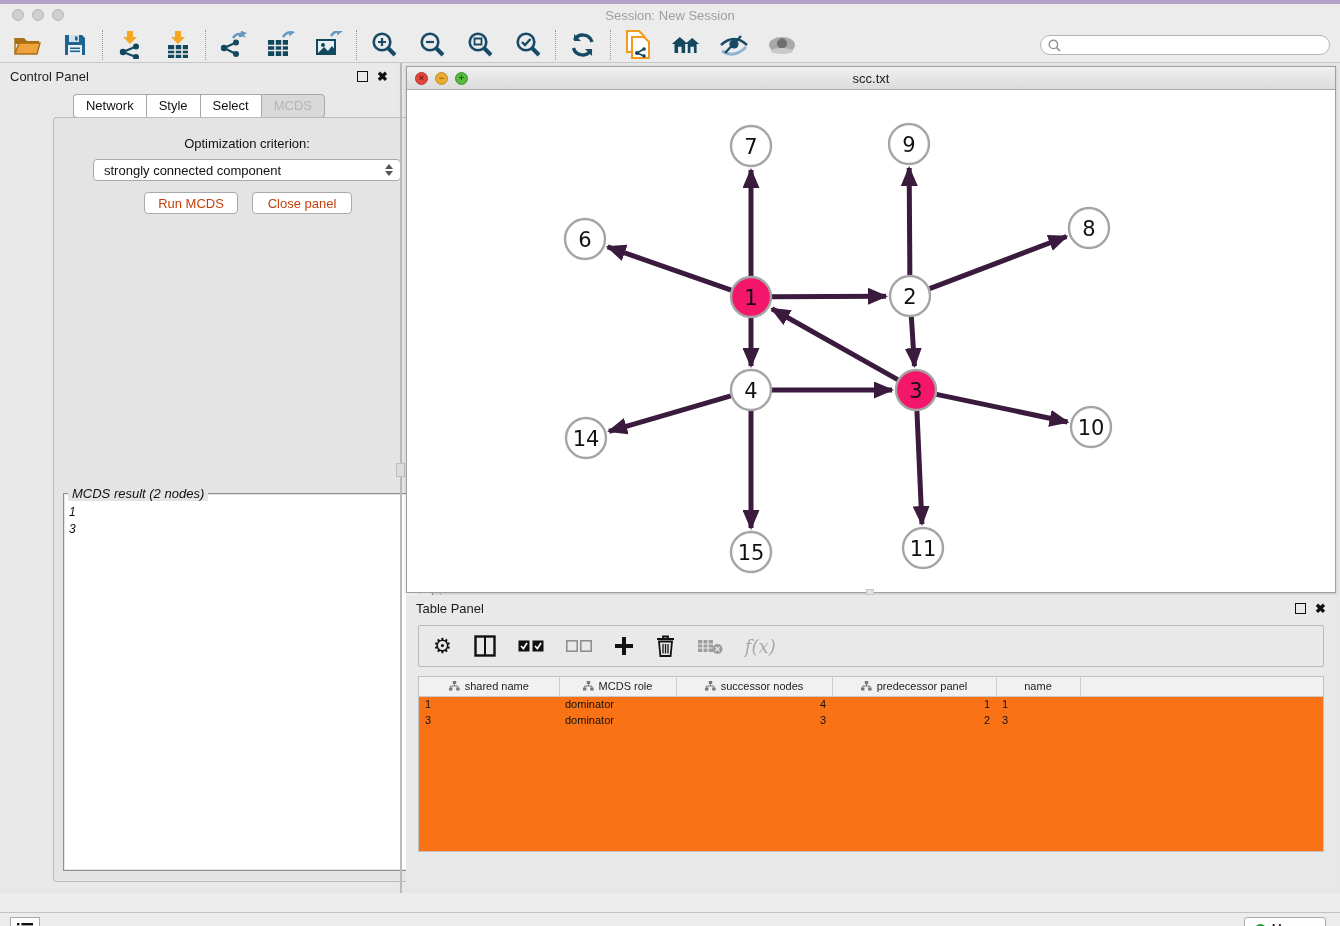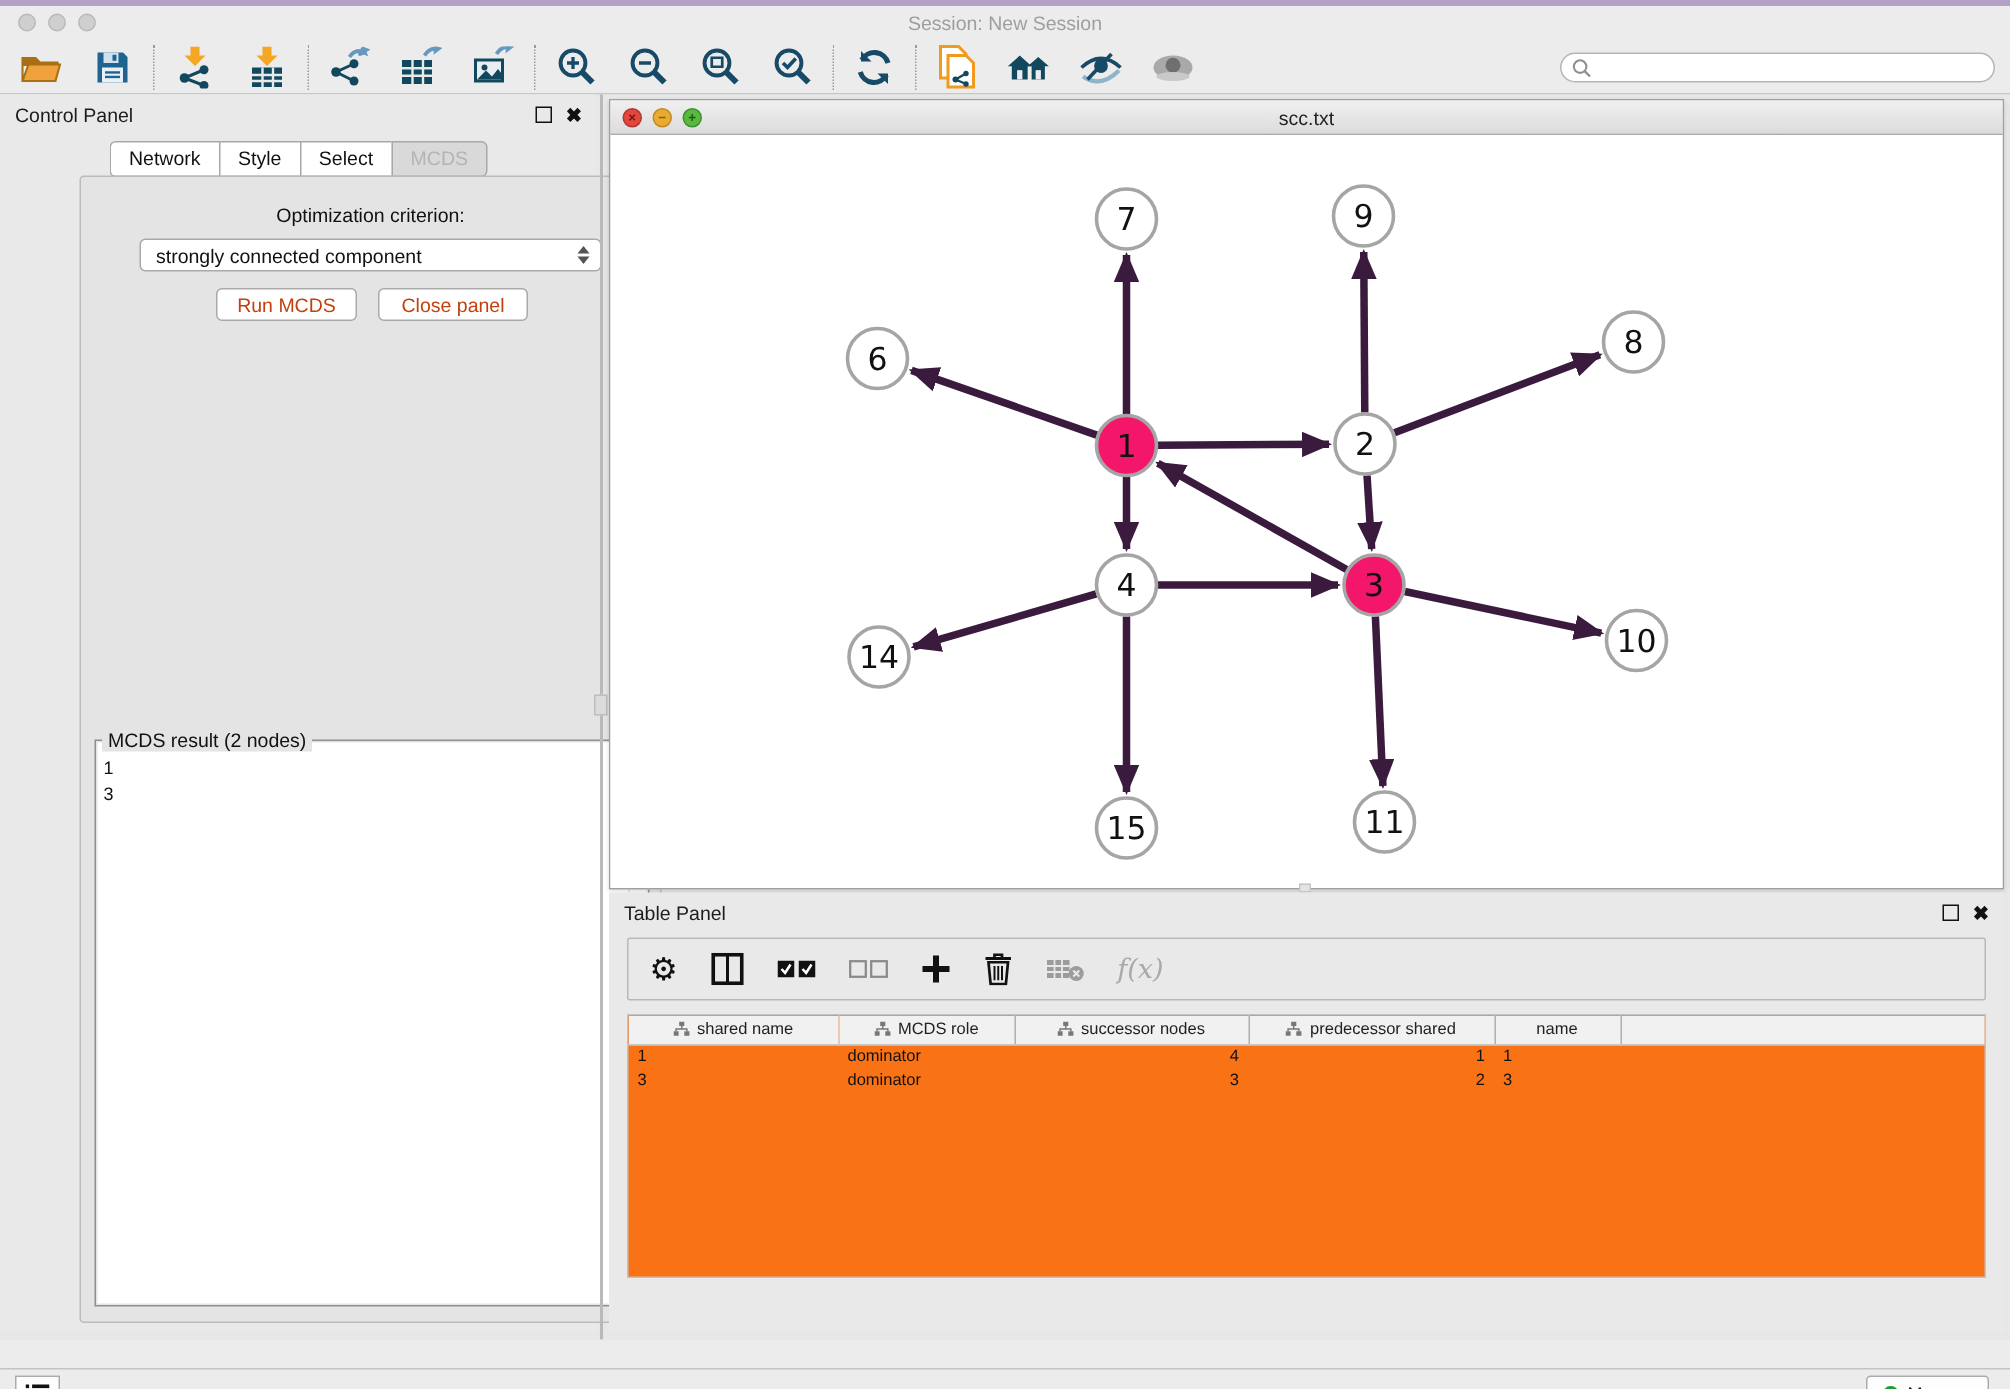--- a/index.html
+++ b/index.html
@@ -48,21 +48,21 @@
   .dropdown { position:absolute; left:39px; top:41px; width:308px; height:22px; background:#fff;
               border:1px solid #a9a9a9; border-radius:4px; display:flex; align-items:center;
               font-size:13px; color:#111; padding-left:10px; }
   .stepper { margin-left:auto; margin-right:7px; display:flex; flex-direction:column; gap:2px; align-items:center; }
   .stepper .up { width:0; height:0; border-left:4px solid transparent; border-right:4px solid transparent; border-bottom:5px solid #555; }
   .stepper .down { width:0; height:0; border-left:4px solid transparent; border-right:4px solid transparent; border-top:5px solid #555; }
   .cp-btn { position:absolute; top:74px; height:22px; background:#fff; border:1px solid #a9a9a9; border-radius:4px;
             font-size:13px; color:#c2410c; display:flex; align-items:center; justify-content:center; }
   .btn-run { left:90px; width:94px; }
   .btn-close { left:198px; width:100px; }
-  .result-box { position:absolute; left:9px; top:375px; width:370px; height:378px; border:1px solid #8f8f8f; }
+  .result-box { position:absolute; left:9px; top:375px; width:370px; height:378px; border:1px solid #8f8f8f;font-style:italic; }
   .result-legend { position:absolute; left:4px; top:-8px; background:#e4e4e4; padding:0 4px; font-size:13px; color:#111; }
   .result-text { position:absolute; left:1px; top:8px; right:13px; bottom:1px; background:#fff;
                  font-size:12px; color:#111; padding:2px 4px; line-height:17px; }
   .result-scroll { position:absolute; top:8px; right:1px; bottom:1px; width:12px; background:#fafafa; border-left:1px solid #e2e2e2; }
   .result-topfill { position:absolute; left:1px; right:1px; top:1px; height:7px; background:#fff; }
 
   
   .net-window { position:absolute; left:406px; top:66px; width:930px; height:527px; background:#fff;
                 border:1px solid #9f9f9f; box-shadow:0 1px 3px rgba(0,0,0,.15); }
   .net-titlebar { position:absolute; left:0; top:0; width:100%; height:23px;
@@ -514,21 +514,21 @@
               <th>
                 <span class="th-inner">
                   <span>
                     <svg width="11" height="10" viewBox="0 0 11 10">
                       <rect x="3.8" y="0" width="3.4" height="3" fill="#777"></rect>
                       <rect x="0" y="6.5" width="3.4" height="3" fill="#777"></rect>
                       <rect x="7.2" y="6.5" width="3.4" height="3" fill="#777"></rect>
                       <path d="M5.5 3 v2 M1.7 6.5 v-1.5 h7.2 v1.5" stroke="#777" fill="none" stroke-width="1"></path>
                     </svg>
                   </span>
-                  <span>predecessor shared</span>
+                  <span>predecessor panel</span>
                 </span>
               </th>
               <th>
                 <span class="th-inner">
                   <span>name</span>
                 </span>
               </th>
               <th></th>
             </tr>
           </thead>

